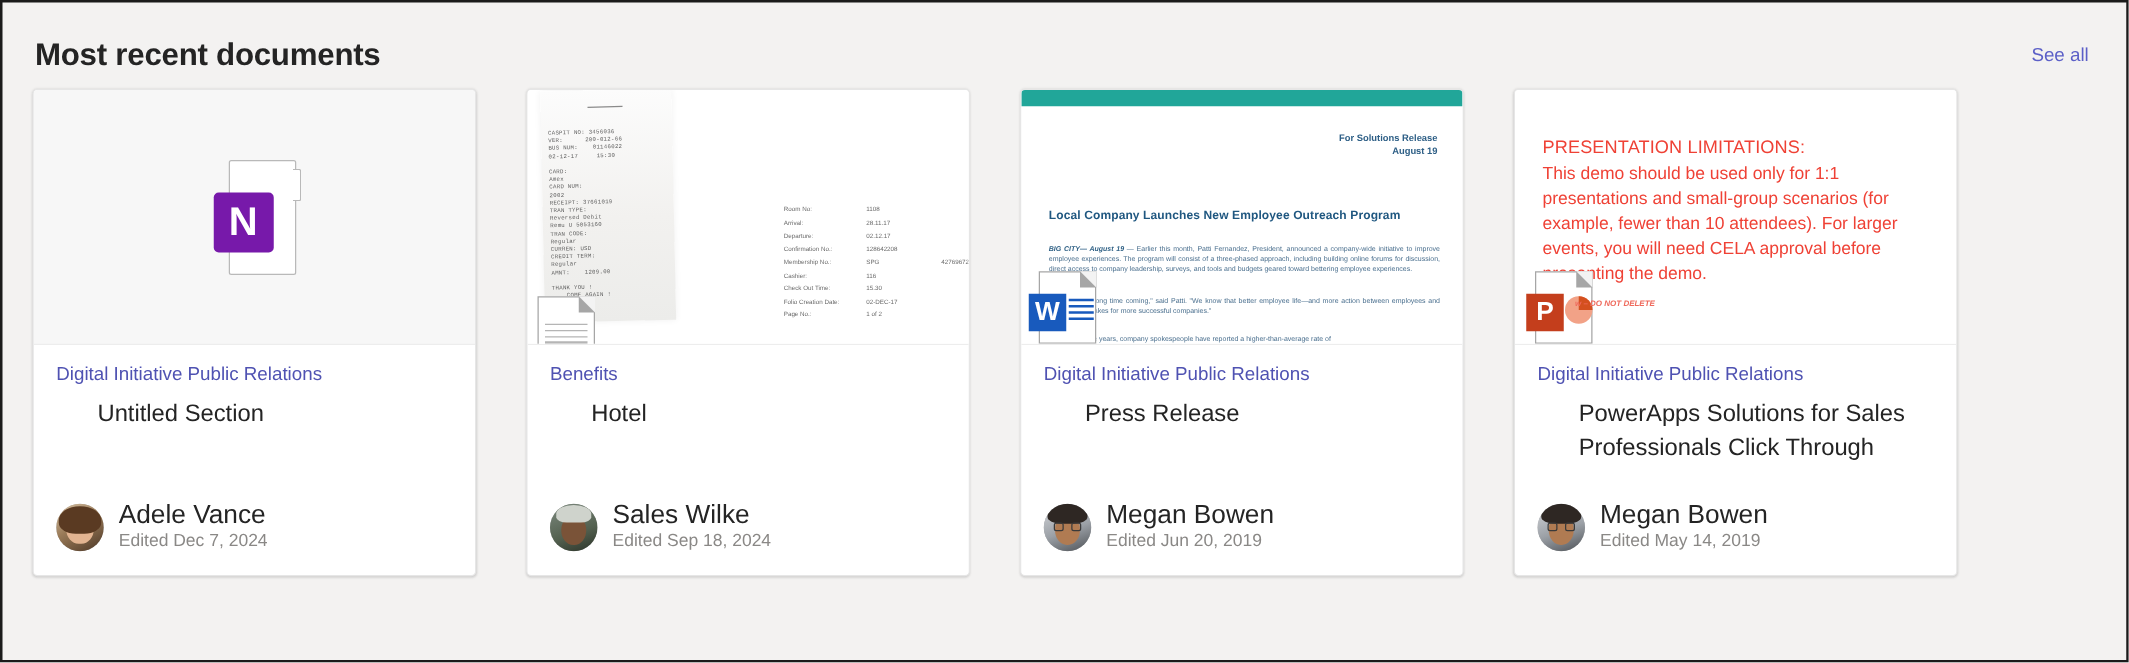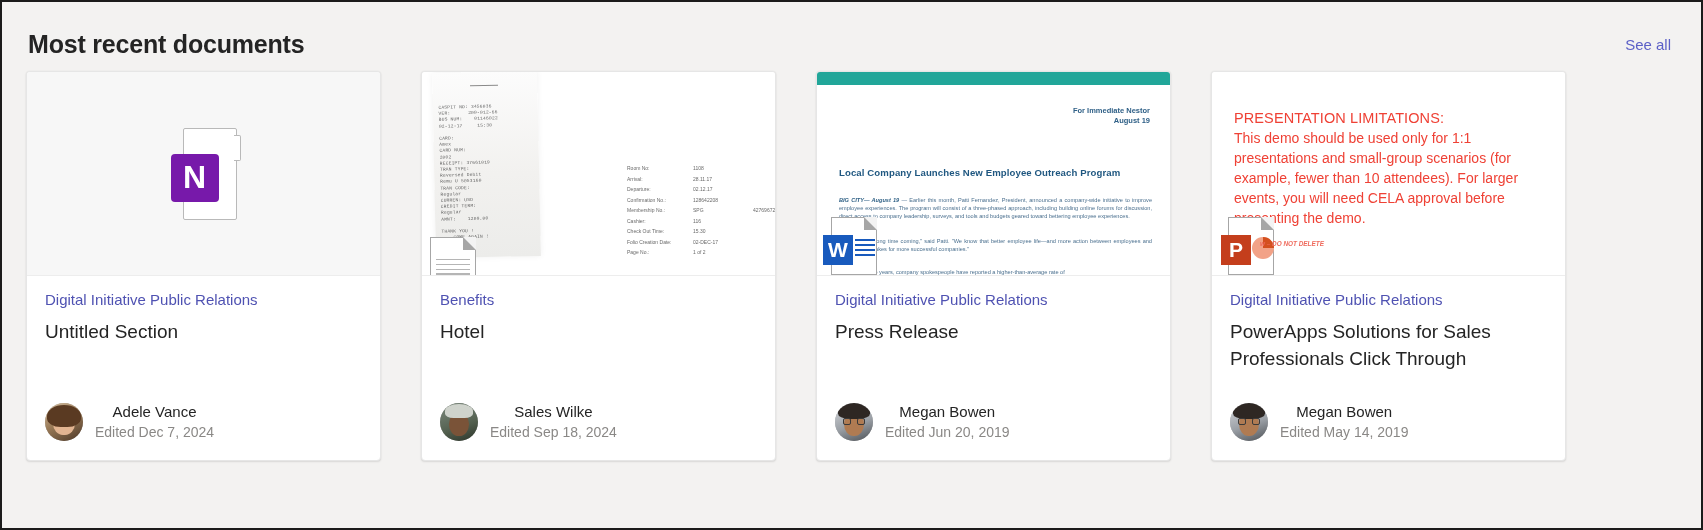--- a/index.html
+++ b/index.html
@@ -83,42 +83,42 @@
     overflow: hidden;
     text-overflow: ellipsis;
   }
   .doc-title {
     font-size: 19px;
     color: #242424;
     line-height: 27px;
     font-weight: 400;
     max-height: 56px;
     overflow: hidden;
+    margin-left: 33px;
   }
   .footer {
     margin-top: auto;
     padding: 0 18px 18px 18px;
     display: flex;
     align-items: center;
     gap: 12px;
   }
   .avatar {
     width: 38px; height: 38px;
     border-radius: 50%;
     overflow: hidden;
     flex: 0 0 38px;
     position: relative;
     background: #b3b3b3;
   }
   .meta { display: flex; flex-direction: column; justify-content: center; }
   .author {
-    font-size: 15px;
+    font-size: 21px;
     color: #242424;
     line-height: 19px;
-    text-align: center;
   }
   .edited {
     font-size: 14px;
     color: #8a8886;
     line-height: 19px;
     margin-top: 2px;
   }
 
   
   .onenote-wrap {
@@ -562,21 +562,21 @@
         </div>
       </div>
     </div>
 
     <div class="card">
       <div class="thumb">
         <div class="thumb-inner">
           <div class="wdoc">
             <div class="teal"></div>
             <div class="imm">
-              <div>For Immediate Nestor</div>
+              <div>For Solutions Release</div>
               <div>August 19</div>
             </div>
             <div class="head">Local Company Launches New Employee Outreach Program</div>
             <div class="para p1"><span class="bigcity">BIG CITY— August 19</span><span> — Earlier this month, Patti Fernandez, President, announced a company-wide initiative to improve employee experiences. The program will consist of a three-phased approach, including building online forums for discussion, direct access to company leadership, surveys, and tools and budgets geared toward bettering employee experiences.</span></div>
             <div class="para p2">s has been a long time coming," said Patti. "We know that better employee life—and more action between employees and leadership—makes for more successful companies."</div>
             <div class="para p3">In the last three years, company spokespeople have reported a higher-than-average rate of</div>
             <div class="w-badge">
               <div class="filepage"></div>
               <div class="w-bars">
                   <i></i>

